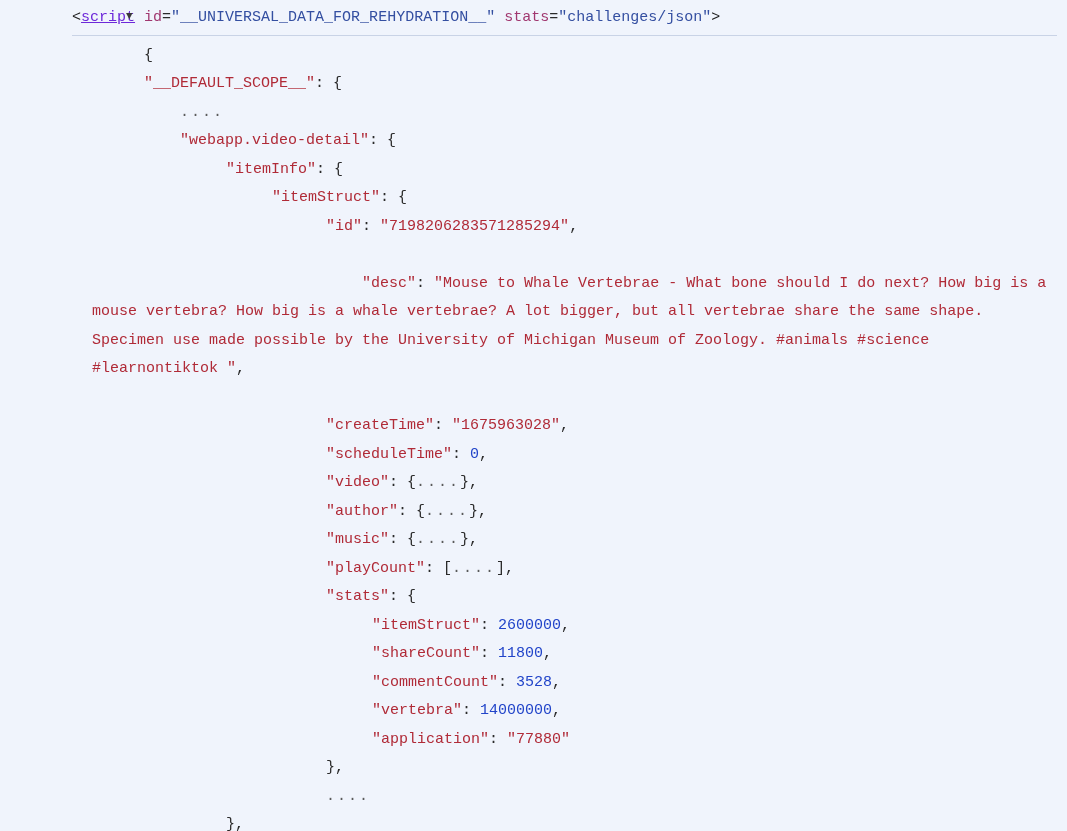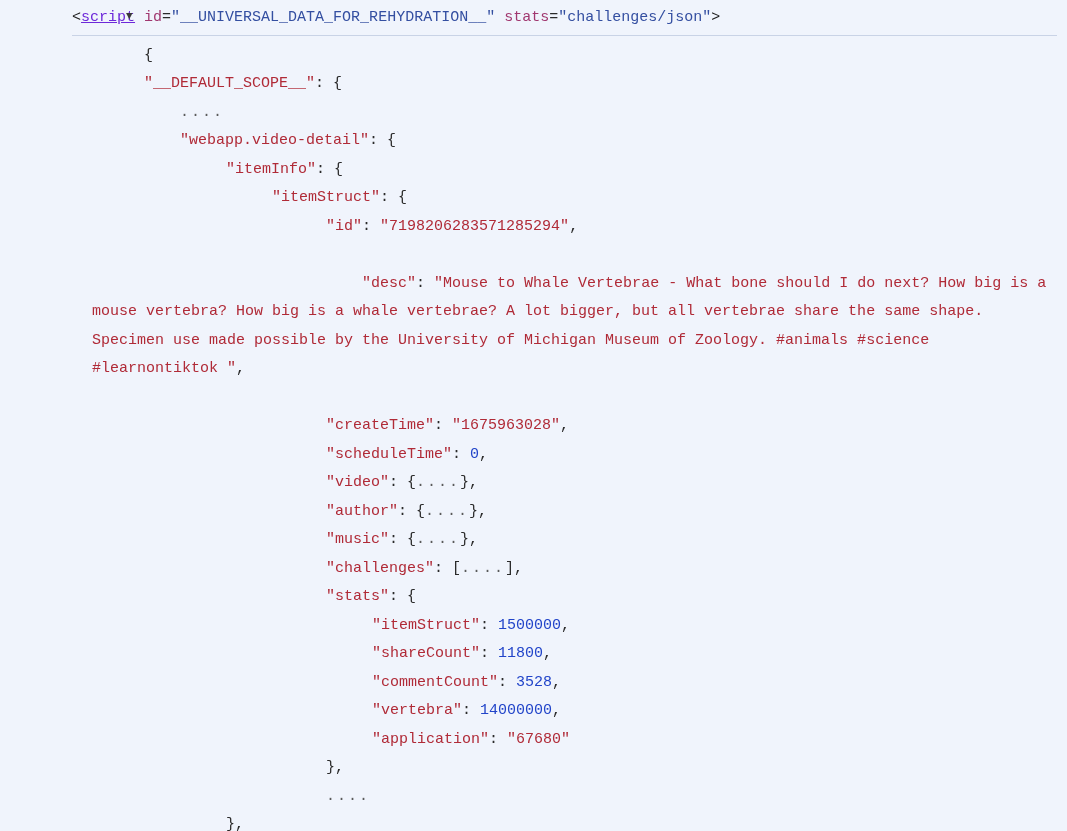--- a/index.html
+++ b/index.html
@@ -90,33 +90,33 @@
   <div class="line i5"><span class="t-key">"<span>createTime</span>"</span><span class="t-punc">: </span><span class="t-str">"<span>1675963028</span>"</span><span class="t-punc">,</span></div>
 
   <div class="line i5"><span class="t-key">"<span>scheduleTime</span>"</span><span class="t-punc">: </span><span class="t-num">0</span><span class="t-punc">,</span></div>
 
   <div class="line i5"><span class="t-key">"<span>video</span>"</span><span class="t-punc">: {</span><span class="t-ellips">....</span><span class="t-punc">},</span></div>
 
   <div class="line i5"><span class="t-key">"<span>author</span>"</span><span class="t-punc">: {</span><span class="t-ellips">....</span><span class="t-punc">},</span></div>
 
   <div class="line i5"><span class="t-key">"<span>music</span>"</span><span class="t-punc">: {</span><span class="t-ellips">....</span><span class="t-punc">},</span></div>
 
-  <div class="line i5"><span class="t-key">"<span>challenges</span>"</span><span class="t-punc">: [</span><span class="t-ellips">....</span><span class="t-punc">],</span></div>
+  <div class="line i5"><span class="t-key">"<span>playCount</span>"</span><span class="t-punc">: [</span><span class="t-ellips">....</span><span class="t-punc">],</span></div>
 
   <div class="line i5"><span class="t-key">"<span>stats</span>"</span><span class="t-punc">: {</span></div>
 
-  <div class="line i6"><span class="t-key">"<span>itemStruct</span>"</span><span class="t-punc">: </span><span class="t-num">1500000</span><span class="t-punc">,</span></div>
+  <div class="line i6"><span class="t-key">"<span>itemStruct</span>"</span><span class="t-punc">: </span><span class="t-num">2600000</span><span class="t-punc">,</span></div>
 
   <div class="line i6"><span class="t-key">"<span>shareCount</span>"</span><span class="t-punc">: </span><span class="t-num">11800</span><span class="t-punc">,</span></div>
 
   <div class="line i6"><span class="t-key">"<span>commentCount</span>"</span><span class="t-punc">: </span><span class="t-num">3528</span><span class="t-punc">,</span></div>
 
   <div class="line i6"><span class="t-key">"<span>vertebra</span>"</span><span class="t-punc">: </span><span class="t-num">14000000</span><span class="t-punc">,</span></div>
 
-  <div class="line i6"><span class="t-key">"<span>application</span>"</span><span class="t-punc">: </span><span class="t-str">"<span>67680</span>"</span></div>
+  <div class="line i6"><span class="t-key">"<span>application</span>"</span><span class="t-punc">: </span><span class="t-str">"<span>77880</span>"</span></div>
 
   <div class="line i5"><span class="t-punc">},</span></div>
 
   <div class="line i5"><span class="t-ellips">....</span></div>
 
   <div class="line i3"><span class="t-punc">},</span></div>
 
 </div>
 
 </body></html>

